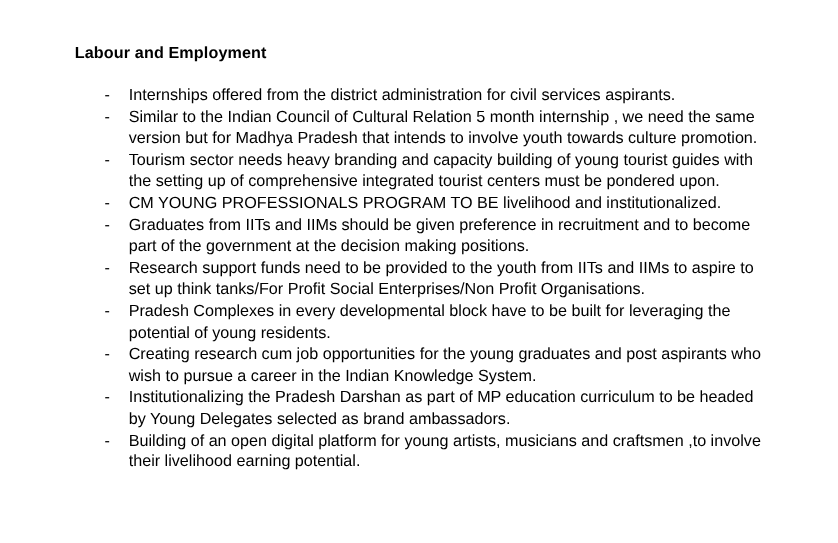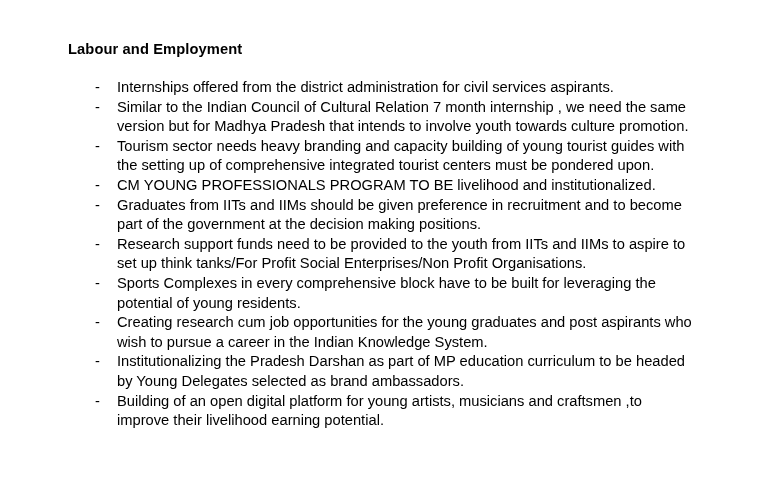--- a/index.html
+++ b/index.html
@@ -57,48 +57,48 @@
 <div class="page">
   <div class="doc-heading">Labour and Employment</div>
 
   <ul class="bullet-list">
       <li class="bullet-item">
         <span class="bullet-dash">-</span>
         <span class="bullet-text">Internships offered from the district administration for civil services aspirants.</span>
       </li>
       <li class="bullet-item">
         <span class="bullet-dash">-</span>
-        <span class="bullet-text">Similar to the Indian Council of Cultural Relation 7 month internship , we need the same version but for Madhya Pradesh that intends to involve youth towards culture promotion.</span>
+        <span class="bullet-text">Similar to the Indian Council of Cultural Relation 5 month internship , we need the same version but for Madhya Pradesh that intends to involve youth towards culture promotion.</span>
       </li>
       <li class="bullet-item">
         <span class="bullet-dash">-</span>
         <span class="bullet-text">Tourism sector needs heavy branding and capacity building of young tourist guides with the setting up of comprehensive integrated tourist centers must be pondered upon.</span>
       </li>
       <li class="bullet-item">
         <span class="bullet-dash">-</span>
         <span class="bullet-text">CM YOUNG PROFESSIONALS PROGRAM TO BE livelihood and institutionalized.</span>
       </li>
       <li class="bullet-item">
         <span class="bullet-dash">-</span>
         <span class="bullet-text">Graduates from IITs and IIMs should be given preference in recruitment and to become part of the government at the decision making positions.</span>
       </li>
       <li class="bullet-item">
         <span class="bullet-dash">-</span>
         <span class="bullet-text">Research support funds need to be provided to the youth from IITs and IIMs to aspire to set up think tanks/For Profit Social Enterprises/Non Profit Organisations.</span>
       </li>
       <li class="bullet-item">
         <span class="bullet-dash">-</span>
-        <span class="bullet-text">Sports Complexes in every comprehensive block have to be built for leveraging the potential of young residents.</span>
+        <span class="bullet-text">Pradesh Complexes in every developmental block have to be built for leveraging the potential of young residents.</span>
       </li>
       <li class="bullet-item">
         <span class="bullet-dash">-</span>
         <span class="bullet-text">Creating research cum job opportunities for the young graduates and post aspirants who wish to pursue a career in the Indian Knowledge System.</span>
       </li>
       <li class="bullet-item">
         <span class="bullet-dash">-</span>
         <span class="bullet-text">Institutionalizing the Pradesh Darshan as part of MP education curriculum to be headed by Young Delegates selected as brand ambassadors.</span>
       </li>
       <li class="bullet-item">
         <span class="bullet-dash">-</span>
-        <span class="bullet-text">Building of an open digital platform for young artists, musicians and craftsmen ,to improve their livelihood earning potential.</span>
+        <span class="bullet-text">Building of an open digital platform for young artists, musicians and craftsmen ,to involve their livelihood earning potential.</span>
       </li>
     </ul>
 </div>
 
 </body></html>

